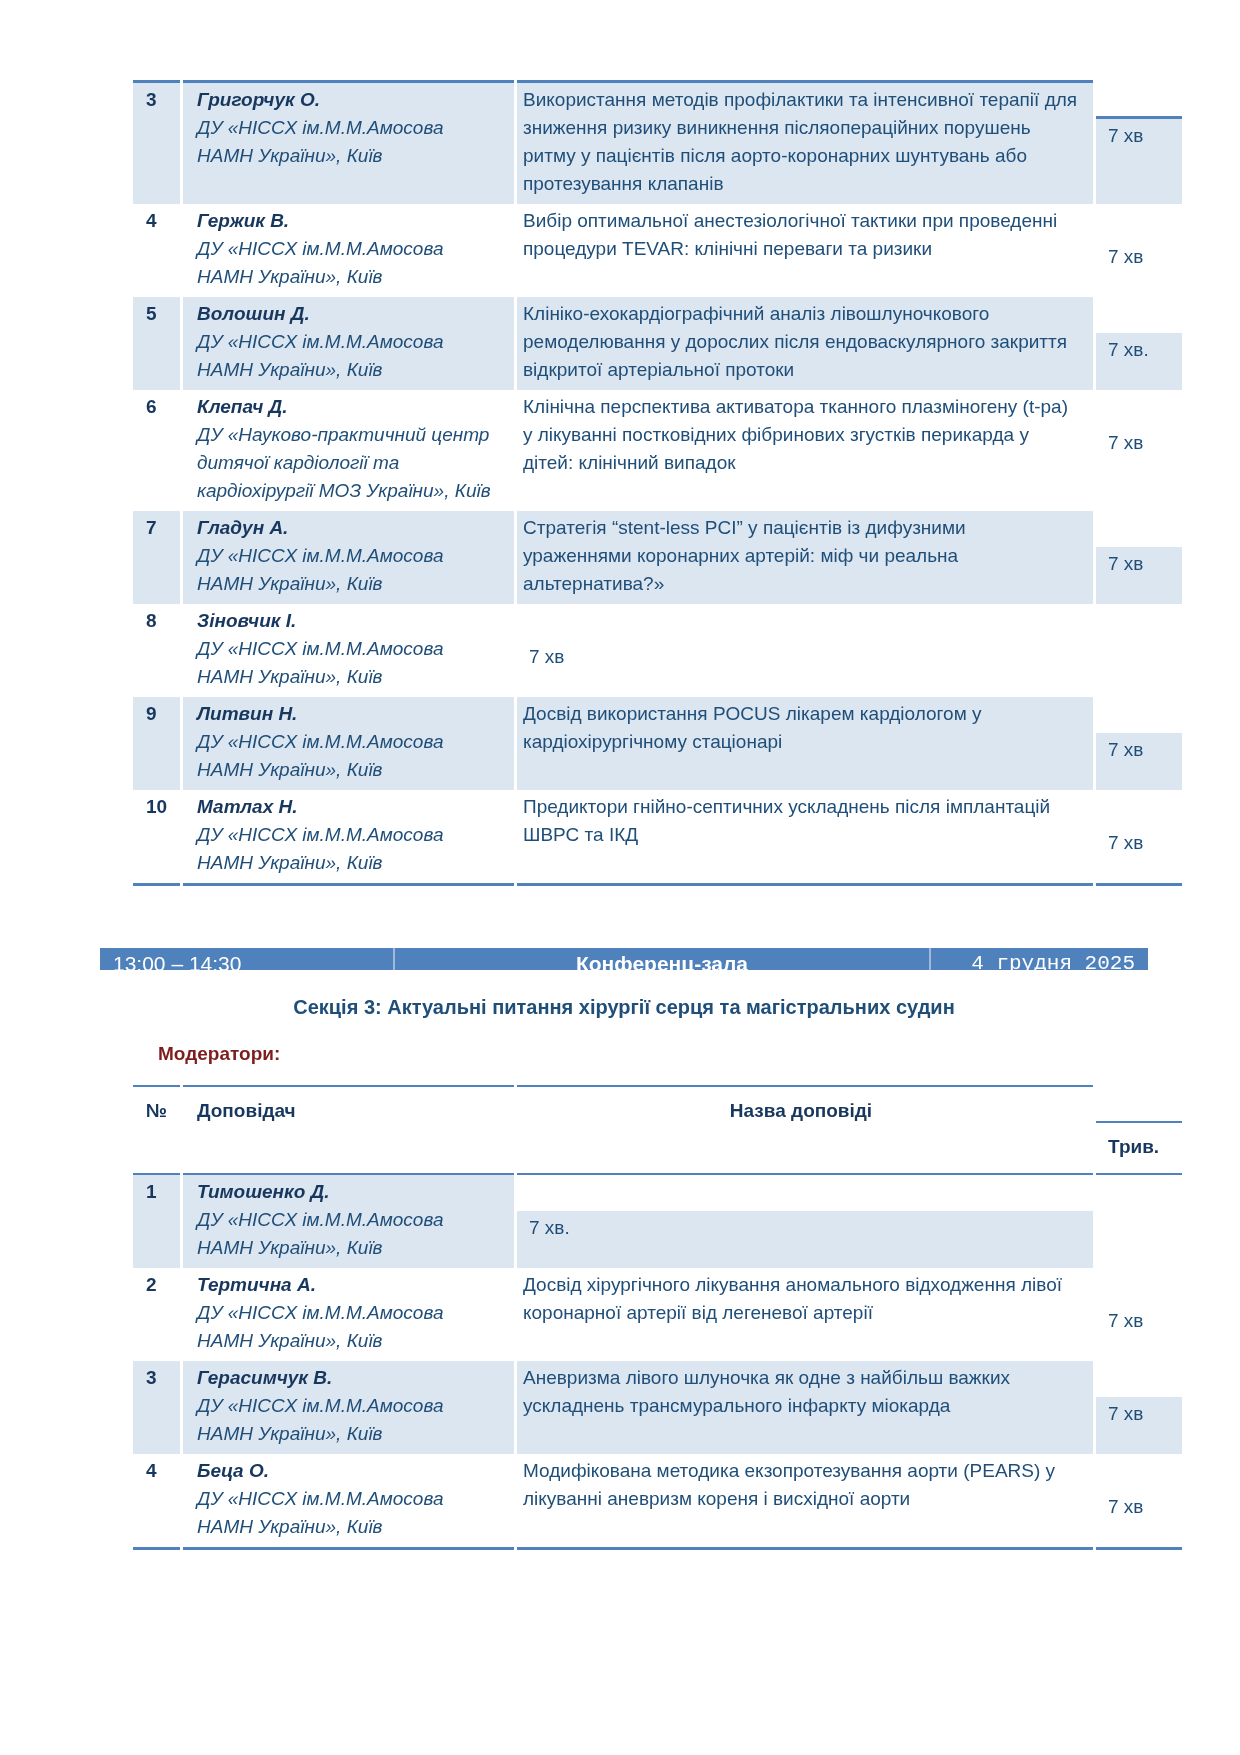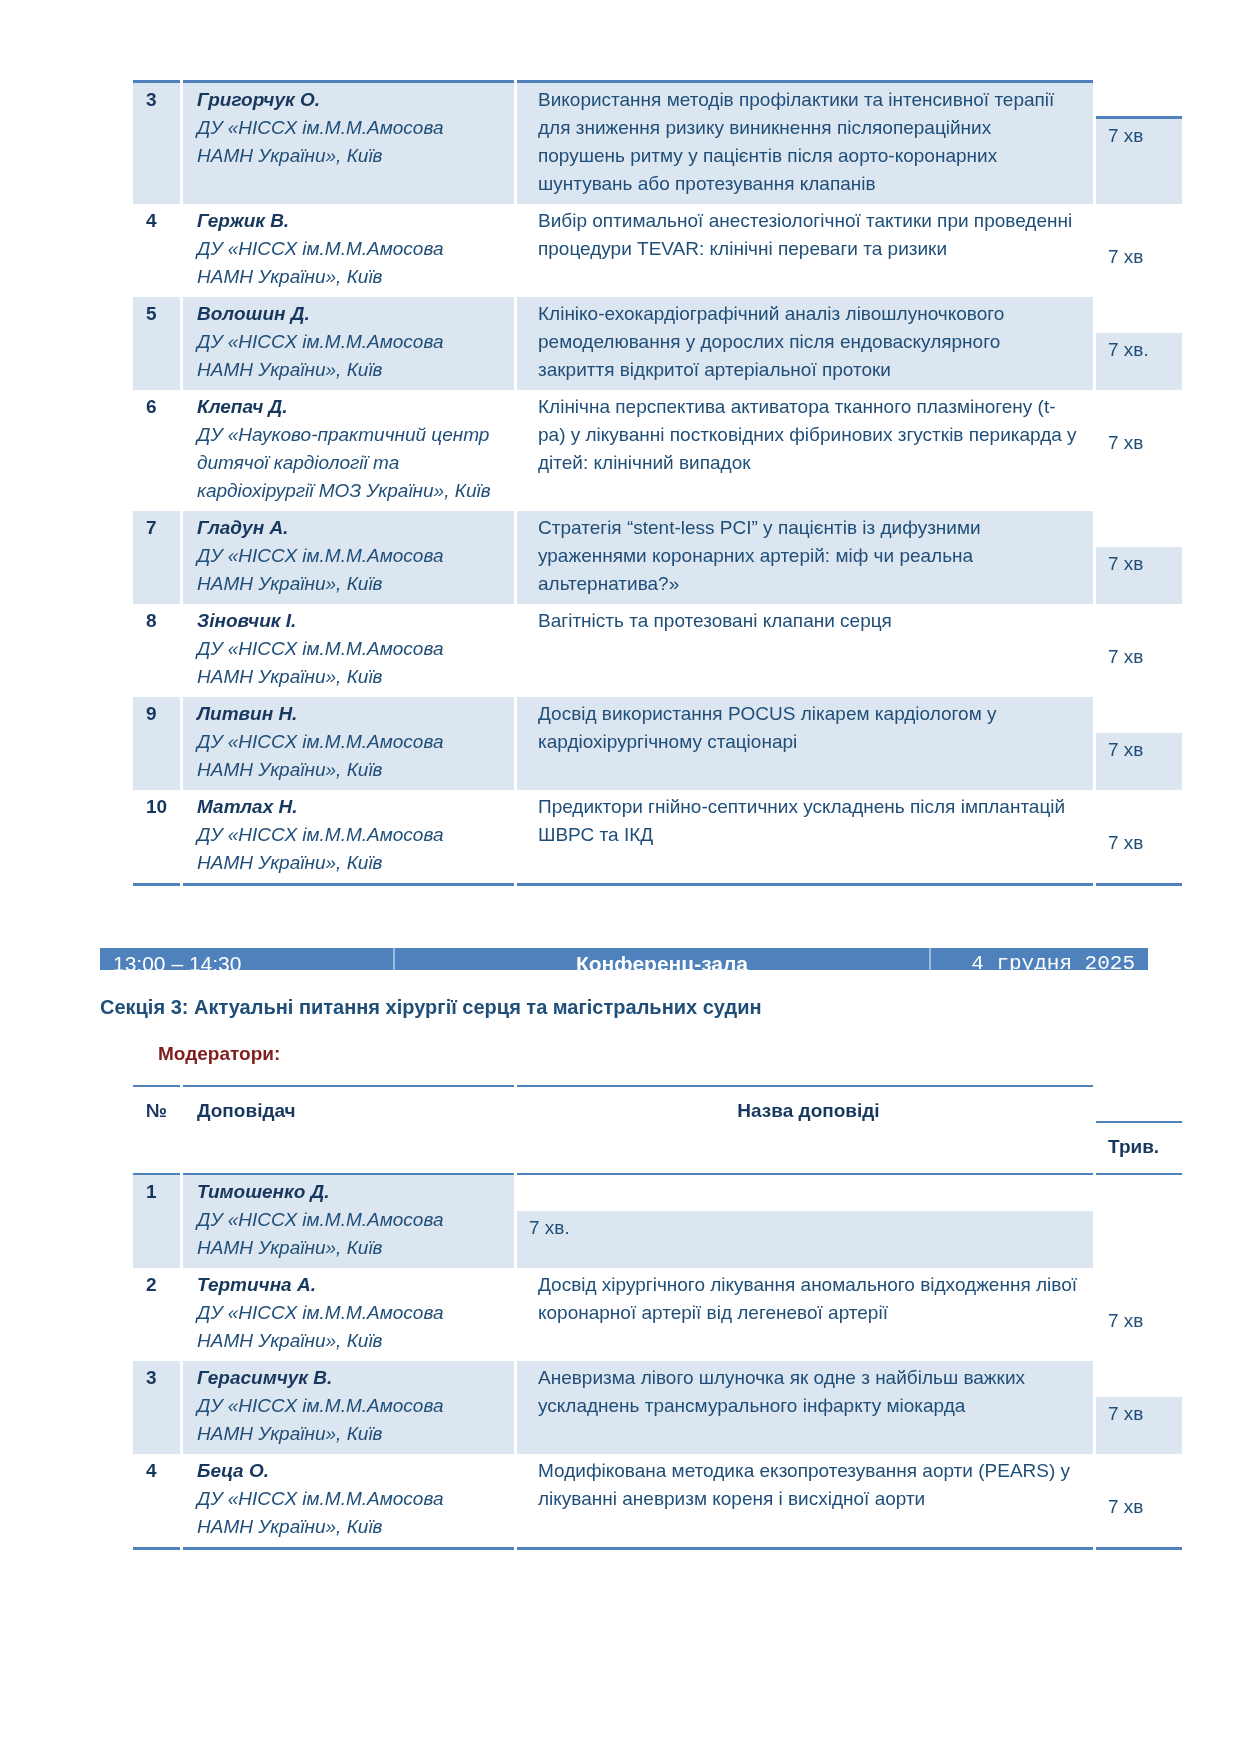--- a/index.html
+++ b/index.html
@@ -30,21 +30,21 @@
     font-size:19px;
     line-height:28px;
   }
   .prow.shaded .c{background:#dce6f1;}
   .prow.first .c{border-top:3px solid #4f81bd;}
   .prow.last .c{border-bottom:3px solid #4f81bd;}
   .c.num{padding-left:13px;font-weight:bold;color:#17375e;}
   .c.speaker{padding-left:14px;padding-right:10px;font-style:italic;}
   .speaker .name{display:block;font-weight:bold;color:#17375e;}
   .speaker .aff{display:block;}
-  .c.title{padding-left:21px;padding-right:14px;}
+  .c.title{padding-left:6px;padding-right:14px;}
   .c.dur{padding-left:12px;white-space:nowrap;margin-top:36px;}
   
   .hrow .c{
     border-top:2.5px solid #4f81bd;
     border-bottom:2.5px solid #4f81bd;
     padding-top:10px;
     padding-bottom:12px;
     font-weight:bold;
     color:#17375e;
     background:#ffffff;
@@ -63,21 +63,21 @@
   }
   .bar-cell{box-sizing:border-box;}
   .bar-cell.time{width:295px;padding-left:13px;border-right:2px solid rgba(255,255,255,.45);}
   .bar-cell.room{width:536px;text-align:center;font-weight:bold;border-right:2px solid rgba(255,255,255,.45);}
   .bar-cell.date{width:217px;text-align:right;padding-right:13px;font-family:Liberation Mono, monospace;}
   
   .section-title{
     margin-left:100px;
     margin-top:26px;
     width:1048px;
-    text-align:left;
+    text-align:center;
     font-weight:bold;
     font-size:20px;
     color:#1f4e79;
   }
   .moderators{
     margin-left:158px;
     margin-top:24px;
     font-weight:bold;
     font-size:19px;
     color:#7f1d1d;
@@ -133,21 +133,20 @@
         </div>
         <div class="c title">Стратегія “stent-less PCI” у пацієнтів із дифузними ураженнями коронарних артерій: міф чи реальна альтернатива?»</div>
         <div class="c dur">7 хв</div>
       </div>
       <div class="prow">
         <div class="c num">8</div>
         <div class="c speaker">
           <span class="name">Зіновчик І.</span>
           <span class="aff">ДУ «НІССХ ім.М.М.Амосова НАМН України», Київ</span>
         </div>
-        <div class="c title">Вагітність та протезовані клапани серця</div>
         <div class="c dur">7 хв</div>
       </div>
       <div class="prow shaded">
         <div class="c num">9</div>
         <div class="c speaker">
           <span class="name">Литвин Н.</span>
           <span class="aff">ДУ «НІССХ ім.М.М.Амосова НАМН України», Київ</span>
         </div>
         <div class="c title">Досвід використання  POCUS лікарем кардіологом у кардіохірургічному стаціонарі</div>
         <div class="c dur">7 хв</div>

